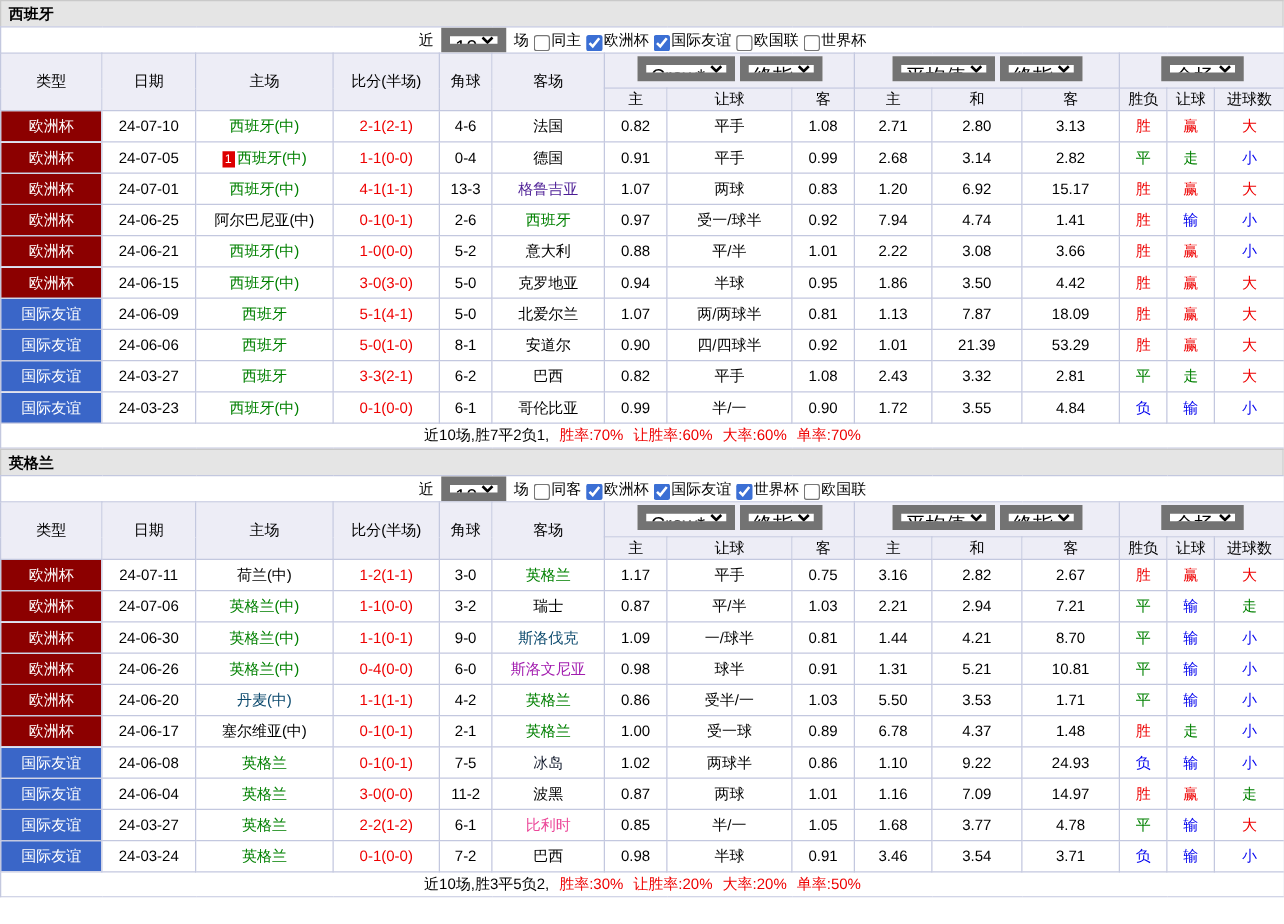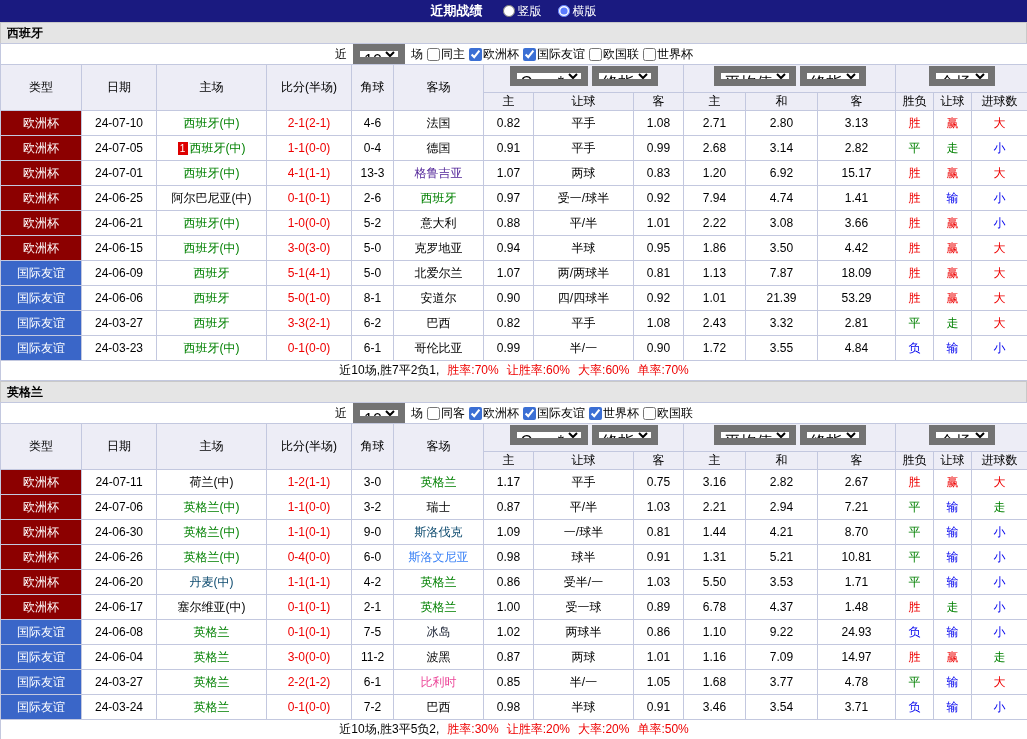--- a/index.html
+++ b/index.html
@@ -16,51 +16,38 @@
 
   .section-title { height:21px; line-height:21px; padding:0 6px; font-weight:bold;
                    background:#e5e5e5; border:1px solid #c9c9c9; border-bottom:none; }
 
   table { width:1027px; table-layout:fixed; border-collapse:collapse; }
   th, td { border:1px solid #c3c8df; text-align:center; padding:0 1px;
            overflow:hidden; white-space:nowrap; font-weight:normal; }
   thead th { background:#ededf6; }
   .filter-th { background:#fff; height:21px; }
   .filter-inner { display:flex; align-items:center; justify-content:center; gap:4px; }
-  .filter-inner label { display:flex; align-items:center; gap:1px; cursor:pointer; }
+  .filter-inner label { display:flex; align-items:flex-end; gap:1px; cursor:pointer; }
   .filter-inner input[type=checkbox] { width:13px; height:13px; margin:0; accent-color:#3b6fd4; }
   .group-th { height:28px; }
   .cols-th  { height:17px; }
   select { font-family:inherit; font-size:16px; height:20px; margin:0 2px;
            background:#fff; border:7px solid #737373; }
   tbody td { height:25px; }
   .type-cell { color:#fff; }
   .score-cell { color:#ee0000; }
   .badge1 { display:inline-block; width:10px; height:13px; line-height:13px;
             background:#dd0000; color:#fff; font-size:10px; margin-right:2px; }
   .summary-cell { height:20px; background:#fff; }
   .summary-cell .stat { color:#ee0000; margin-left:8px; }
 </style>
 </head>
 <body>
 
 <div class="page">
-  <div class="topbar" id="topbar" style="background: rgb(26, 26, 128);">
-    <span class="tb-title">近期战绩</span>
-    <span class="tb-radios" id="topbar-radios">
-        <label class="tb-radio">
-          <input type="radio" name="layout" style="">
-          <span>竖版</span>
-        </label>
-        <label class="tb-radio">
-          <input type="radio" name="layout" checked="" style="">
-          <span>横版</span>
-        </label>
-      </span>
-  </div>
   <div id="sections">
       <div>
         <div class="section-title">西班牙</div>
         <table>
           <colgroup>
             <col style="width:81px">
             <col style="width:75px">
             <col style="width:110px">
             <col style="width:85px">
             <col style="width:42px">
@@ -431,21 +418,21 @@
               <td style="color:#008000">平</td>
               <td style="color:#0000ee">输</td>
               <td style="color:#0000ee">小</td>
             </tr>
             <tr>
               <td class="type-cell" style="background:#8c0000">欧洲杯</td>
               <td>24-06-26</td>
               <td style="color:#008000">英格兰(中)</td>
               <td class="score-cell">0-4(0-0)</td>
               <td>6-0</td>
-              <td style="color:#3b82f6">斯洛文尼亚</td>
+              <td style="color:#a21caf">斯洛文尼亚</td>
               <td>0.98</td>
               <td>球半</td>
               <td>0.91</td>
               <td>1.31</td>
               <td>5.21</td>
               <td>10.81</td>
               <td style="color:#008000">平</td>
               <td style="color:#0000ee">输</td>
               <td style="color:#0000ee">小</td>
             </tr>

